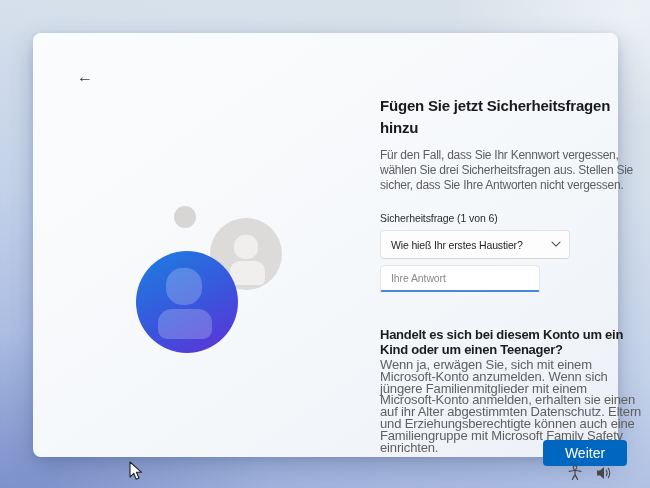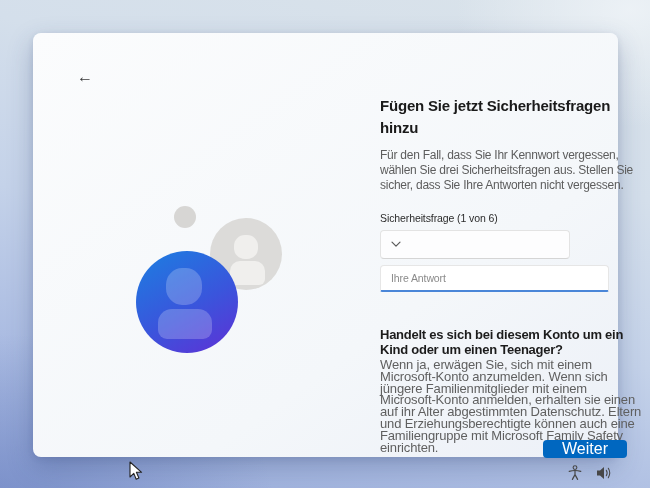--- a/index.html
+++ b/index.html
@@ -51,21 +51,21 @@
 
   .dropdown {
     position:absolute; left:347px; top:197px; width:190px; height:29px;
     background:#fdfdfe; border:1px solid #e3e3e3; border-bottom-color:#d5d5d5;
     border-radius:4px; display:flex; align-items:center; justify-content:space-between;
     padding:0 8px 0 10px; cursor:pointer;
   }
   .dropdown .sel { font-size:10.5px; color:#1f1f1f; letter-spacing:-0.15px; }
 
   .answer {
-    position:absolute; left:347px; top:232px; width:229px; height:27px;
+    position:absolute; left:347px; top:232px; width:160px; height:27px;
     border:1px solid #e6e6e6; border-bottom:2px solid var(--underline,#4a86d8);
     border-radius:4px 4px 2px 2px; padding:0 10px; font-size:10.5px; color:#1f1f1f;
     background:#ffffff; font-family:inherit; outline:none;
   }
   .answer::placeholder { color:#8a8a8a; letter-spacing:-0.1px; }
 
   .online-link {
     position:absolute; left:347px; top:266px; font-size:10px; letter-spacing:-0.15px;
     color:var(--link,#1c63c5); text-decoration:none; cursor:pointer;
   }
@@ -73,23 +73,23 @@
   .child-heading {
     position:absolute; left:347px; top:295px; width:256px;
     font-size:13px; line-height:14.5px; font-weight:700; color:#1c1c1c; letter-spacing:-0.25px;
   }
   .child-body {
     position:absolute; left:347px; top:326px; width:263px;
     font-size:13px; line-height:11.8px; color:#5f5f5f; letter-spacing:-0.15px;
   }
 
   .next-btn {
-    position:absolute; left:510px; top:407px; width:84px; height:18px;
+    position:absolute; left:510px; top:407px; width:84px; height:26px;
     background:var(--accent,#0067c0); color:#ffffff; border:0; border-radius:4px;
-    font-size:16px; font-family:inherit; cursor:pointer;
+    font-size:14px; font-family:inherit; cursor:pointer;
   }
 
   
   .tray-icon { position:absolute; cursor:pointer; }
   .tray-a11y { left:567px; top:465px; }
   .tray-vol  { left:596px; top:466px; }
 
   .cursor { position:absolute; left:128px; top:461px; pointer-events:none; }
 </style>
 </head>
@@ -114,20 +114,21 @@
         <div class="torso"></div>
       </div>
     </div>
 
     <h1 class="title">Fügen Sie jetzt Sicherheitsfragen hinzu</h1>
     <p class="subtitle">Für den Fall, dass Sie Ihr Kennwort vergessen, wählen Sie drei Sicherheitsfragen aus. Stellen Sie sicher, dass Sie Ihre Antworten nicht vergessen.</p>
 
     <div class="q-label">Sicherheitsfrage (1 von 6)</div>
 
     <div class="dropdown">
+      <span class="sel">Wie hieß Ihr erstes Haustier?</span>
       <svg width="10" height="7" viewBox="0 0 10 7">
         <path d="M1 1.2 L5 5.2 L9 1.2" fill="none" stroke="#5a5a5a" stroke-width="1.2" stroke-linecap="round" stroke-linejoin="round"></path>
       </svg>
     </div>
 
     <input class="answer" type="text" placeholder="Ihre Antwort" style="">
 
 
     <h2 class="child-heading">Handelt es sich bei diesem Konto um ein Kind oder um einen Teenager?</h2>
     <p class="child-body">Wenn ja, erwägen Sie, sich mit einem Microsoft-Konto anzumelden. Wenn sich jüngere Familienmitglieder mit einem Microsoft-Konto anmelden, erhalten sie einen auf ihr Alter abgestimmten Datenschutz. Eltern und Erziehungsberechtigte können auch eine Familiengruppe mit Microsoft Family Safety einrichten.</p>

